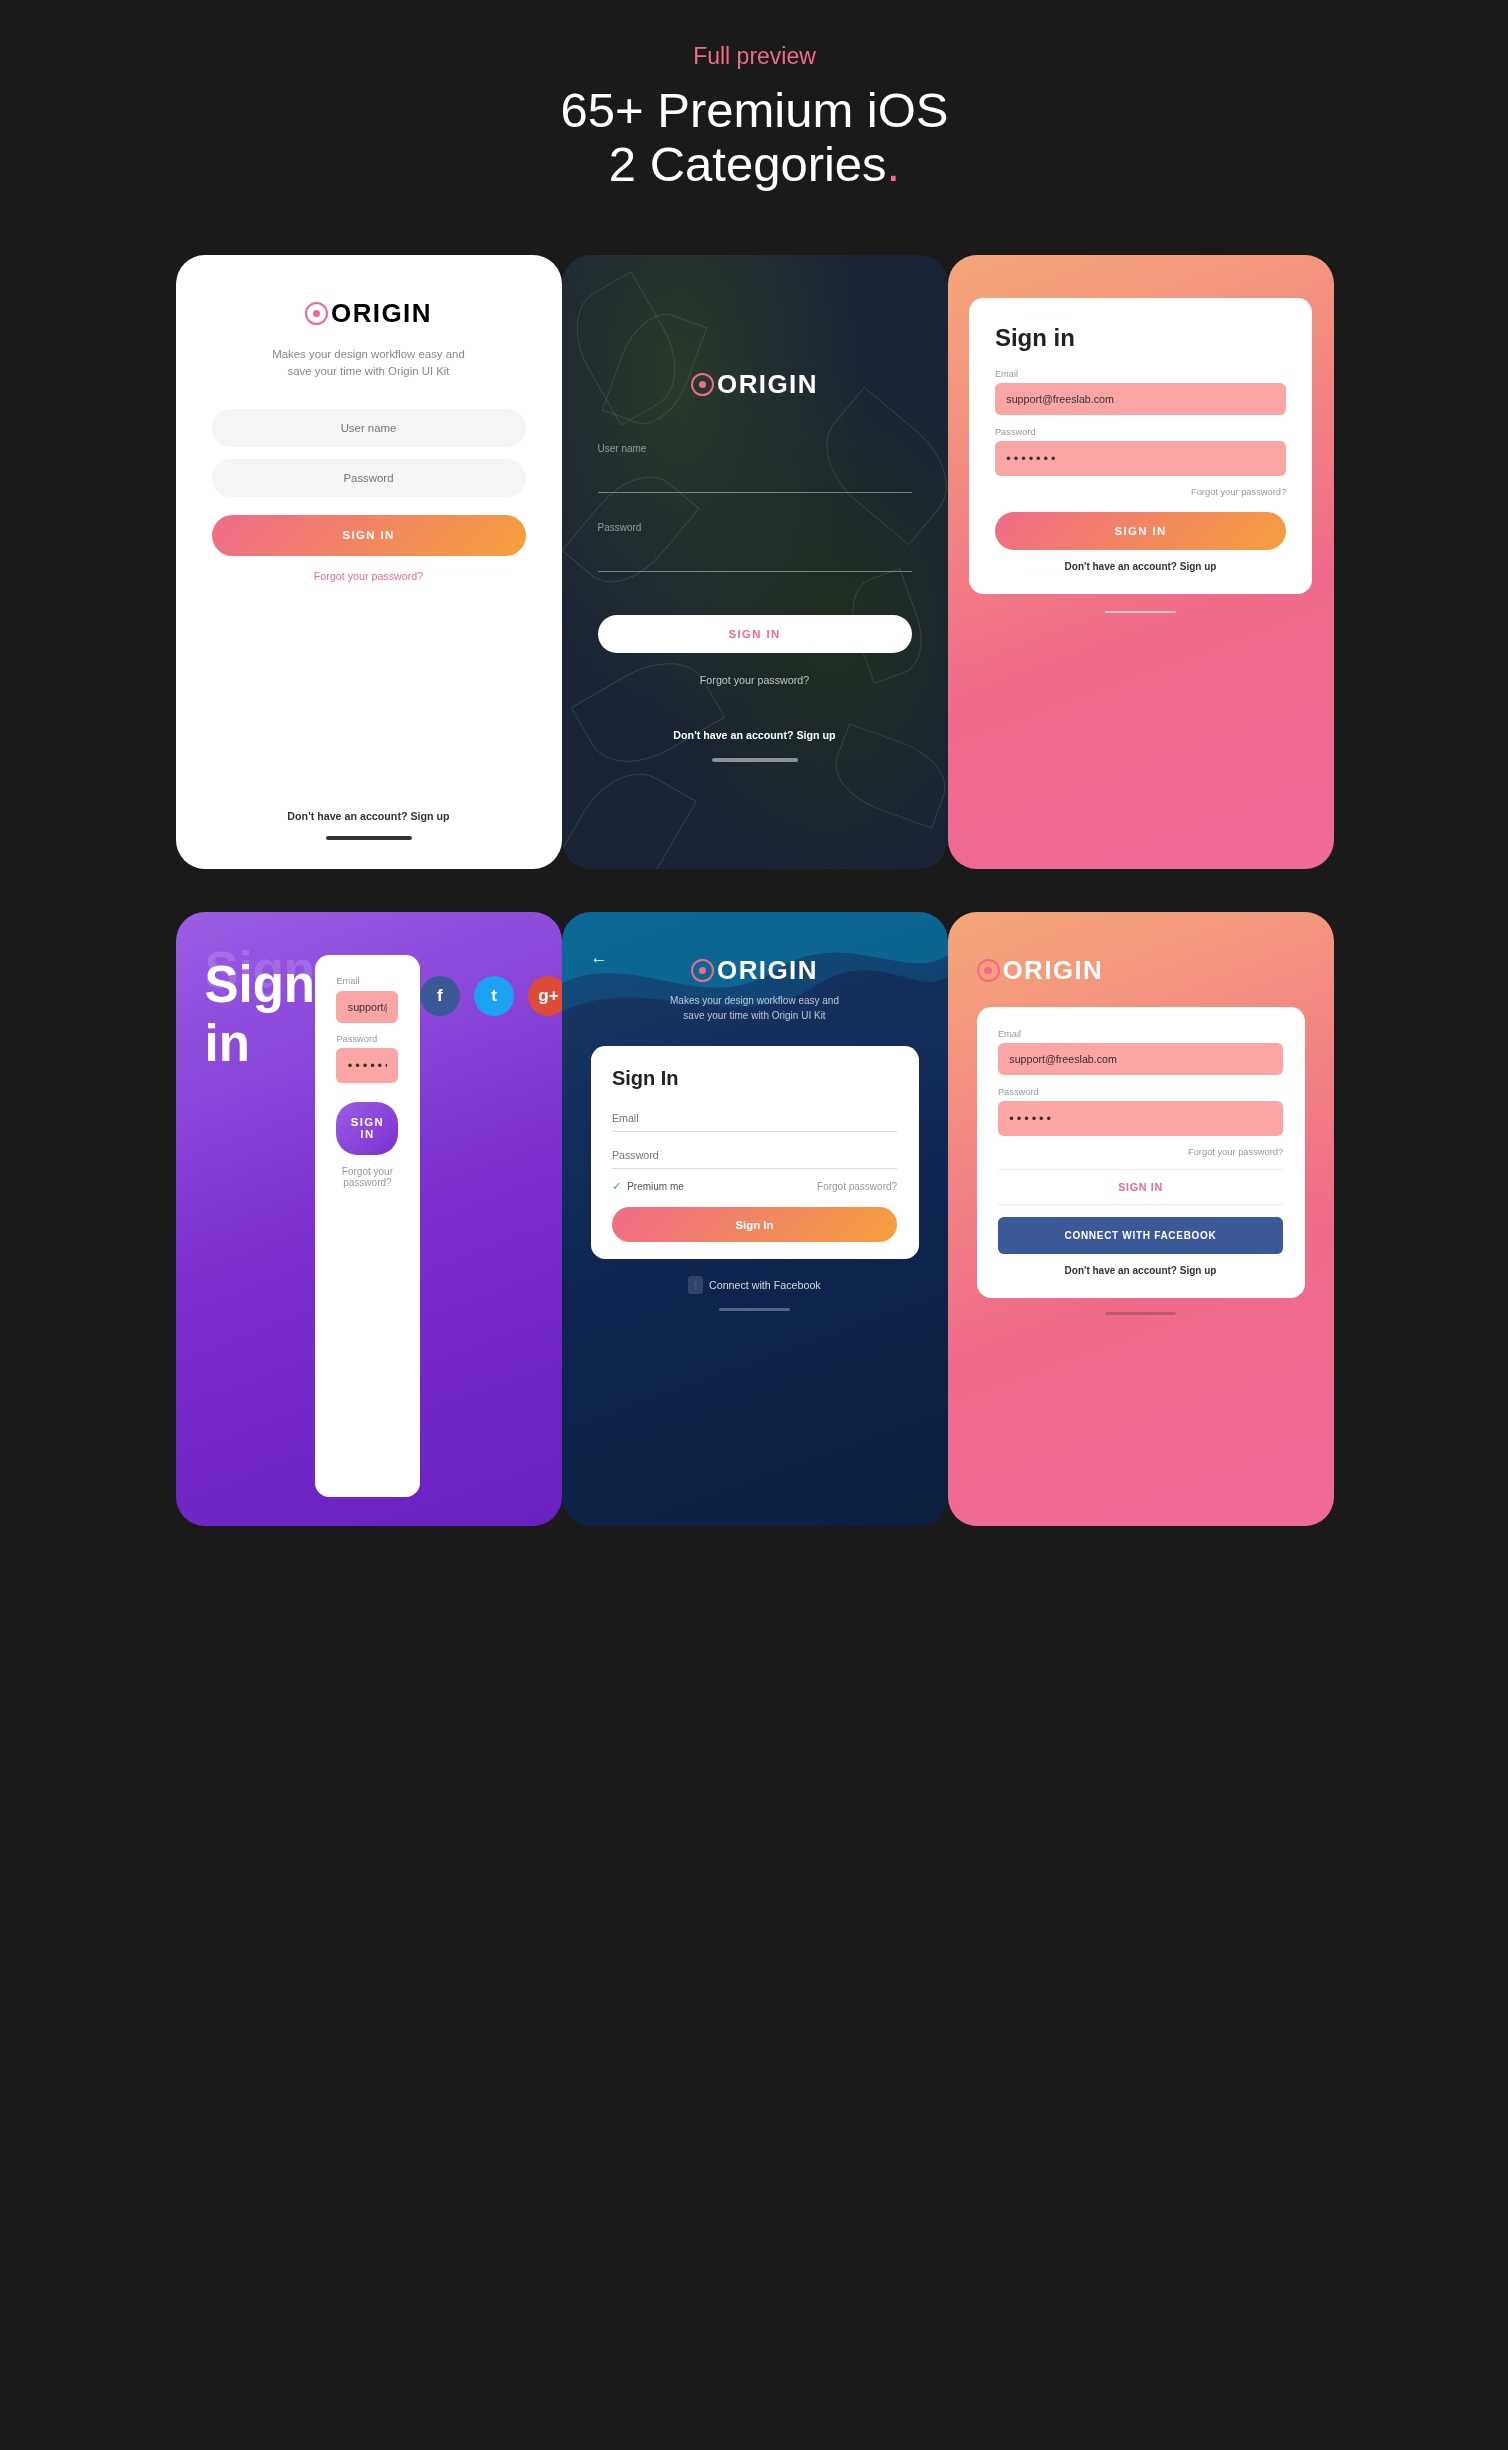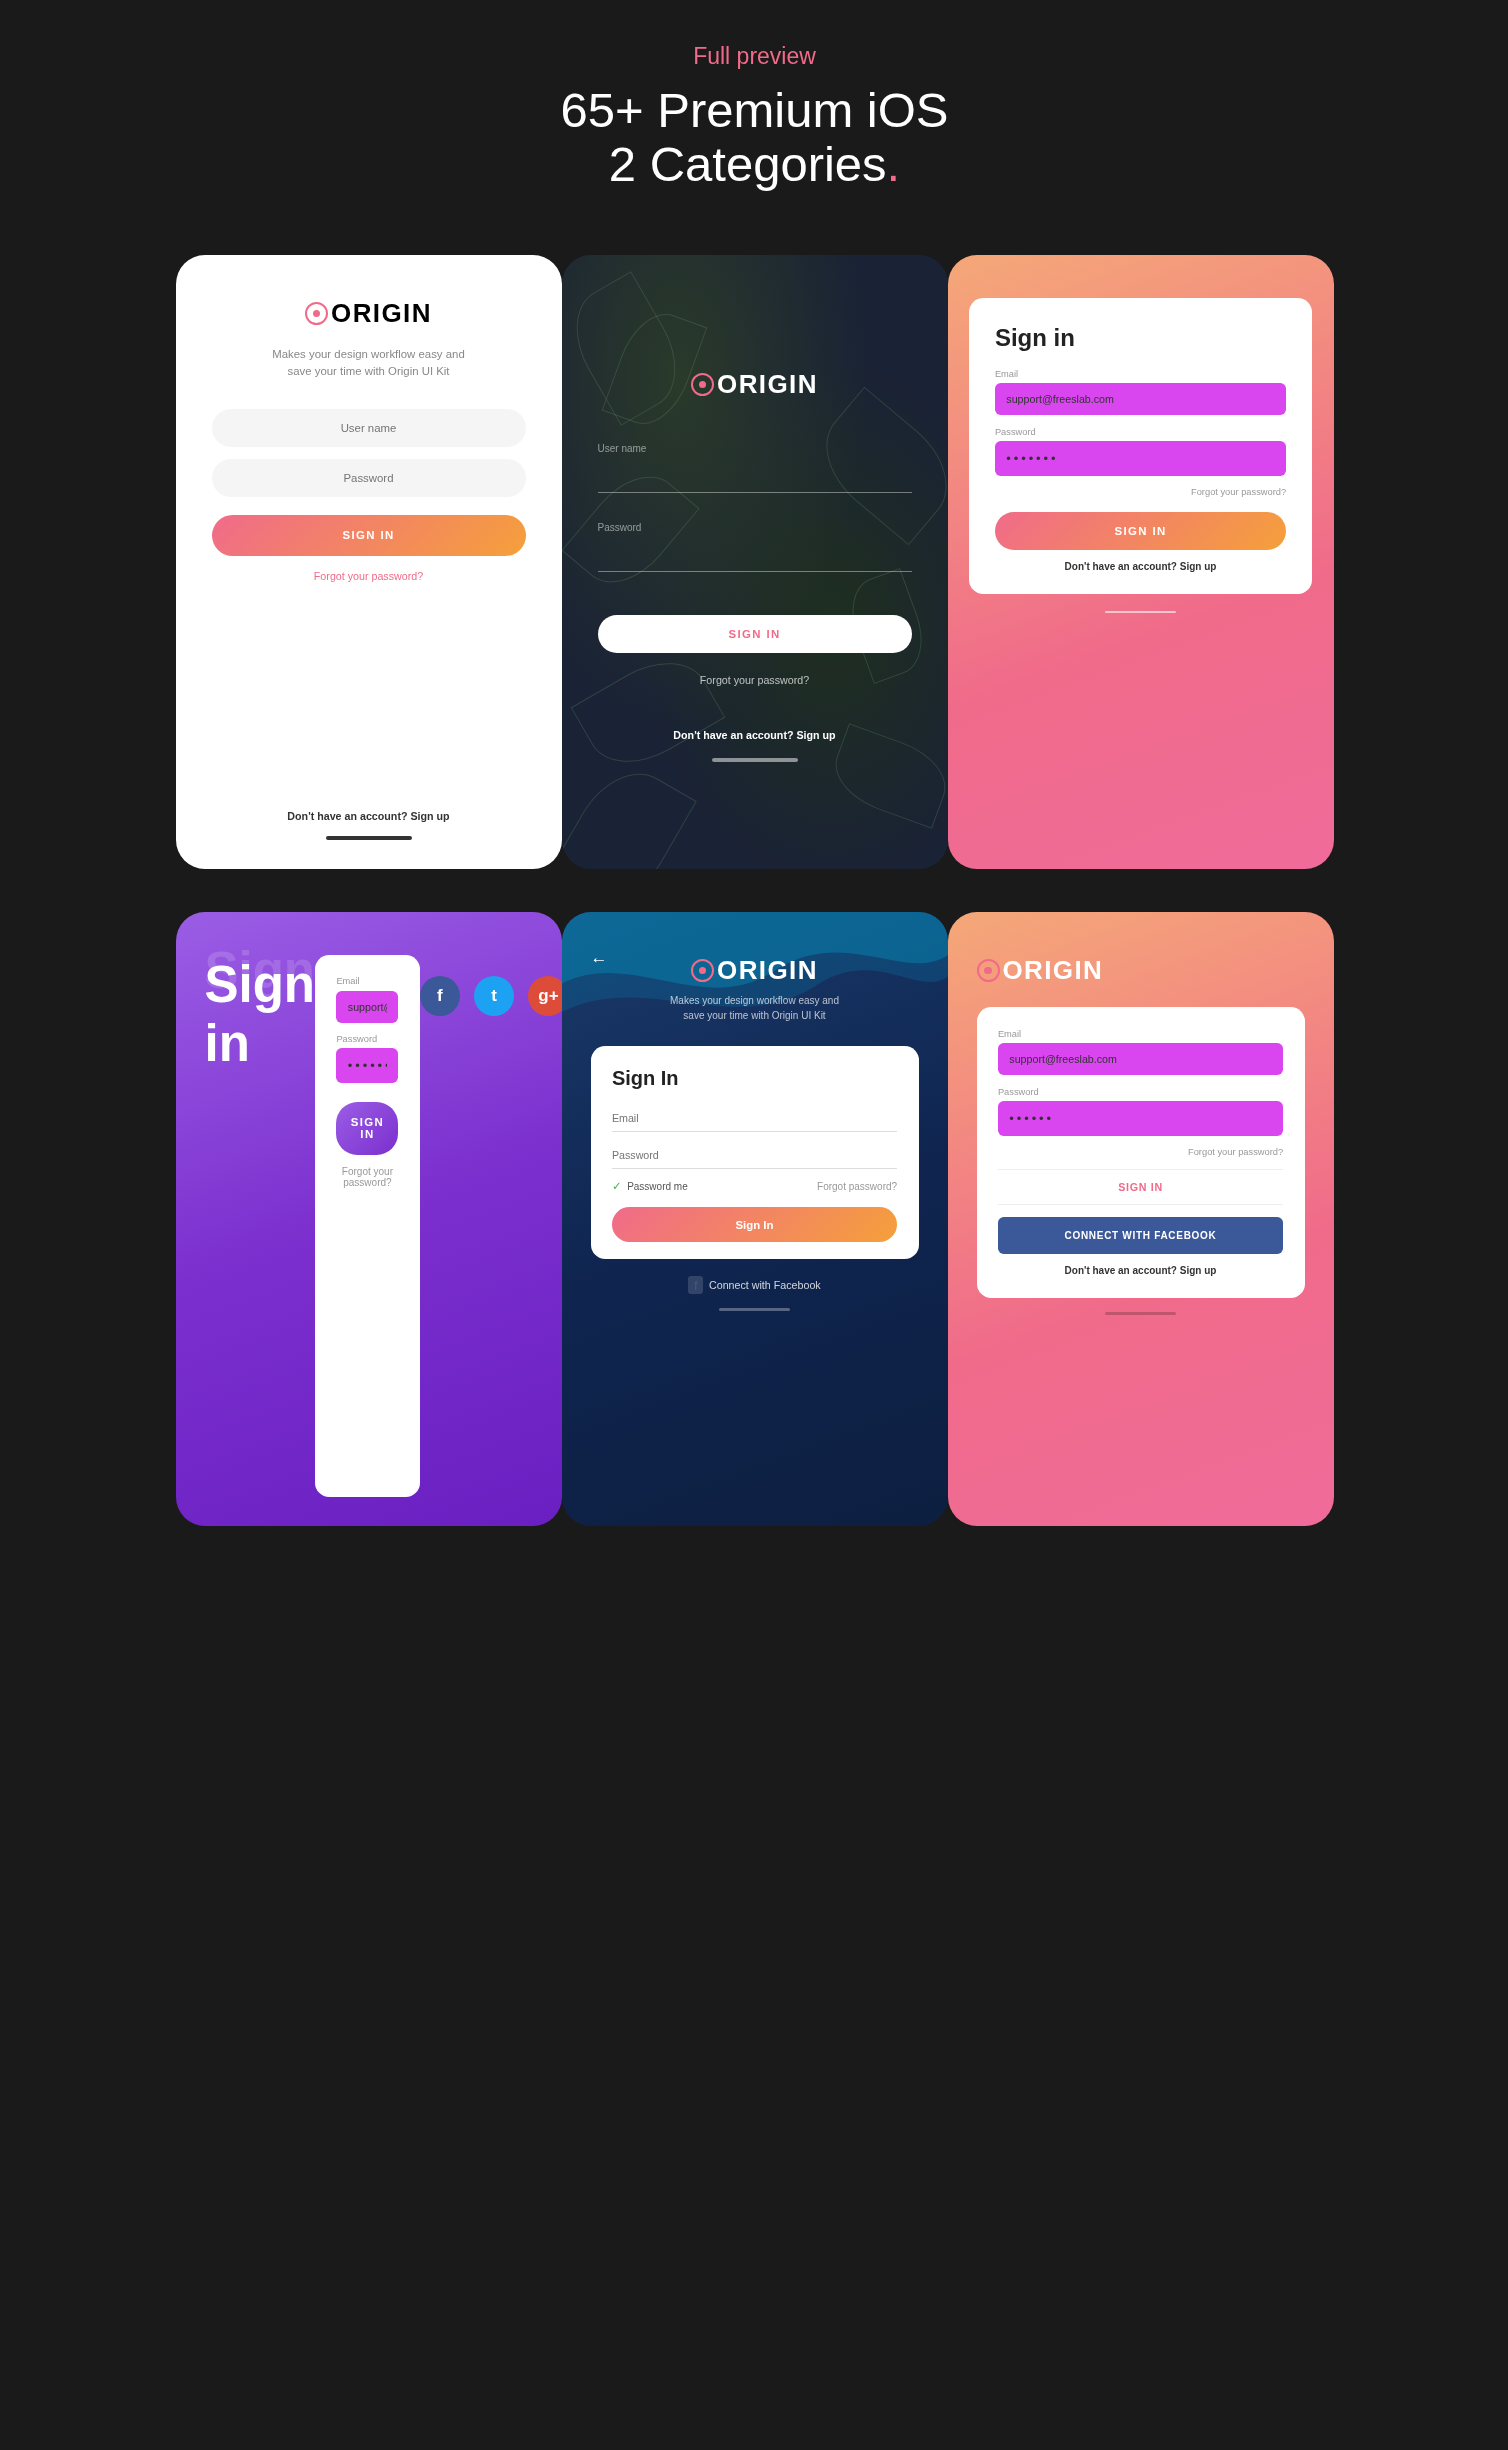--- a/index.html
+++ b/index.html
@@ -245,21 +245,21 @@
       color: #222;
       margin-bottom: 17px;
     }
     .card-label {
       font-size: 9.3px;
       color: #999;
       margin-bottom: 4.3px;
     }
     .card-input {
       width: 100%;
-      background: #d946ef;
+      background: #fca5a5;
       border: none;
       border-radius: 5.7px;
       padding: 10px 11.4px;
       font-size: 10.7px;
       color: #333;
       margin-bottom: 11.4px;
       outline: none;
     }
     .card-input.dots {
       color: #333;
@@ -648,21 +648,21 @@
       <div style="text-align:center;color:rgba(255,255,255,0.7);font-size:10px;line-height:1.5;margin-bottom:11.4px;">
         Makes your design workflow easy and<br>save your time with Origin UI Kit
       </div>
       <div class="card-white">
         <div class="card-white-title">Sign In</div>
         <input type="text" class="card-input-underline" placeholder="Email" style="">
         <input type="password" class="card-input-underline" placeholder="Password" style="">
         <div class="remember-row">
           <div class="remember-left">
             <span class="check-icon">✓</span>
-            <span>Password me</span>
+            <span>Premium me</span>
           </div>
           <span class="forgot-small">Forgot password?</span>
         </div>
         <button class="btn-coral">Sign In</button>
       </div>
       <div class="connect-fb-text">
         <span style="font-size:13px;color:#3b5998;background:rgba(255,255,255,0.15);padding:1.4px 5.7px;border-radius:2.9px;">f</span>
         <span>Connect with Facebook</span>
       </div>
       <div class="home-indicator-blue"></div>

